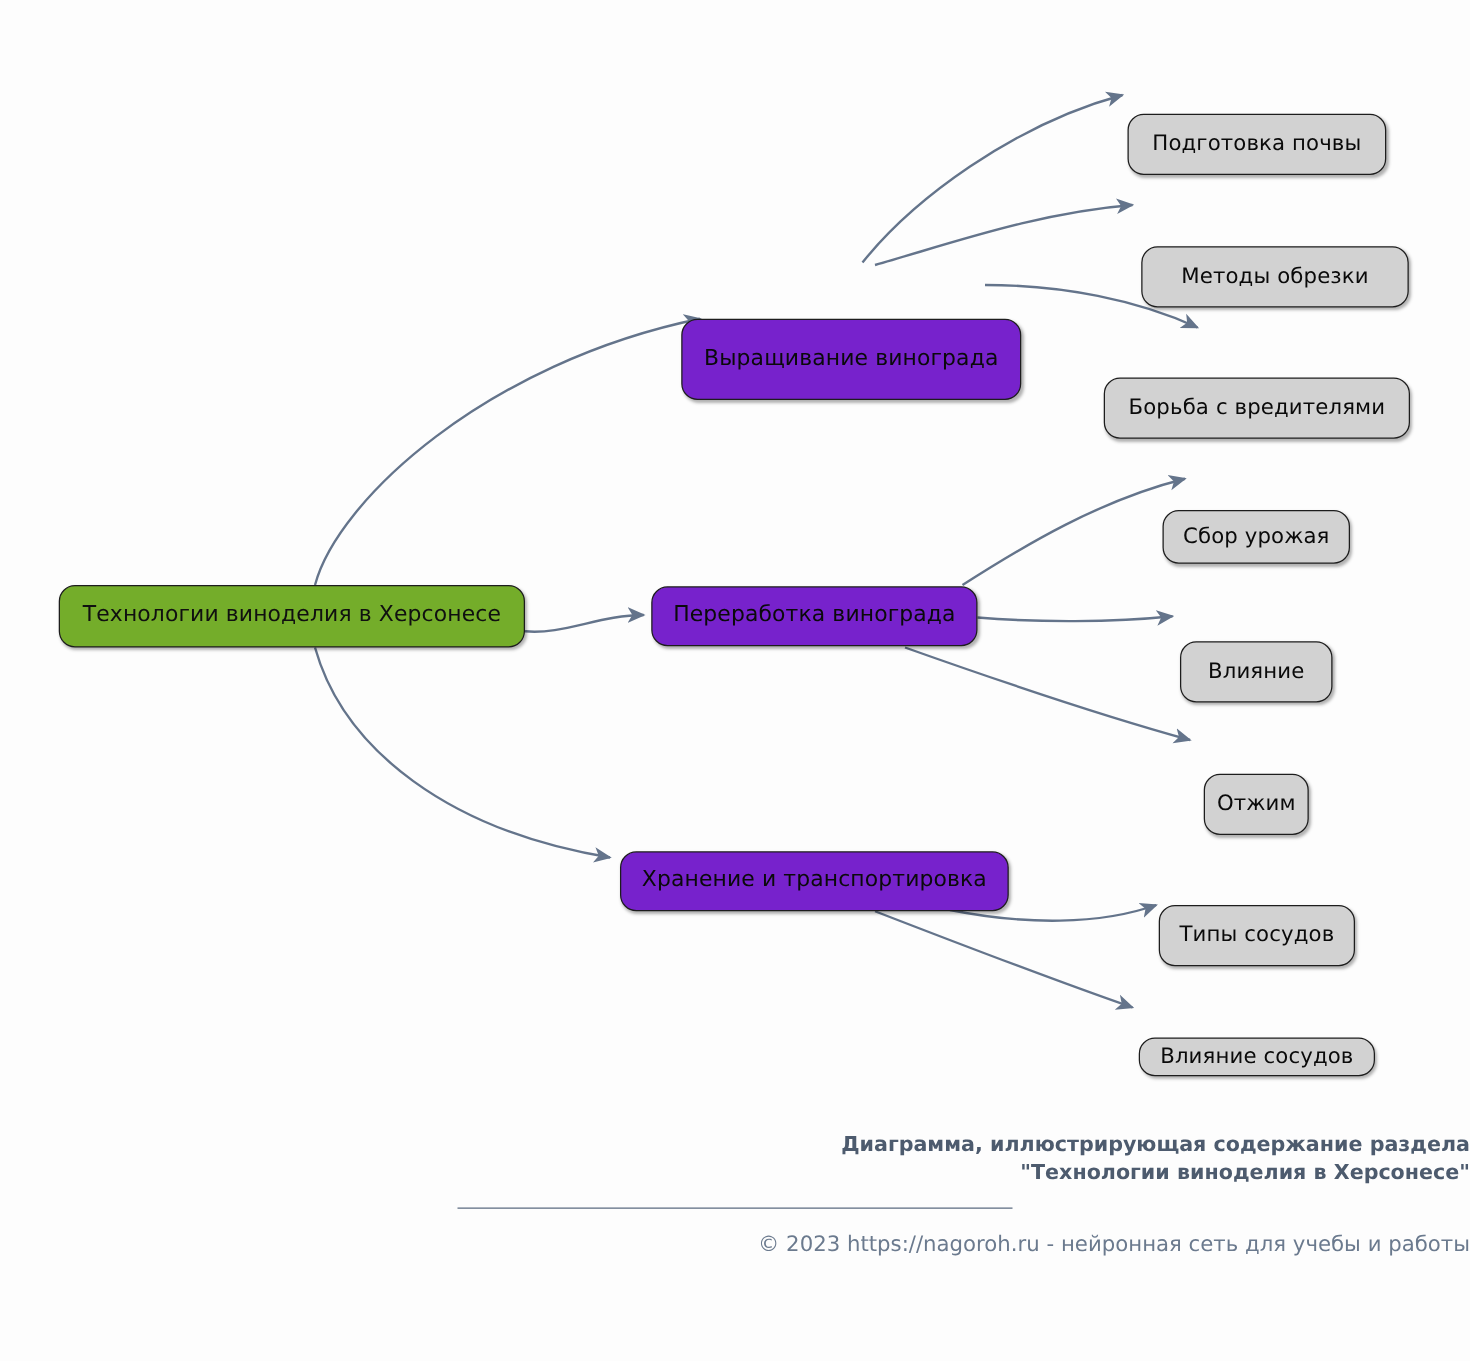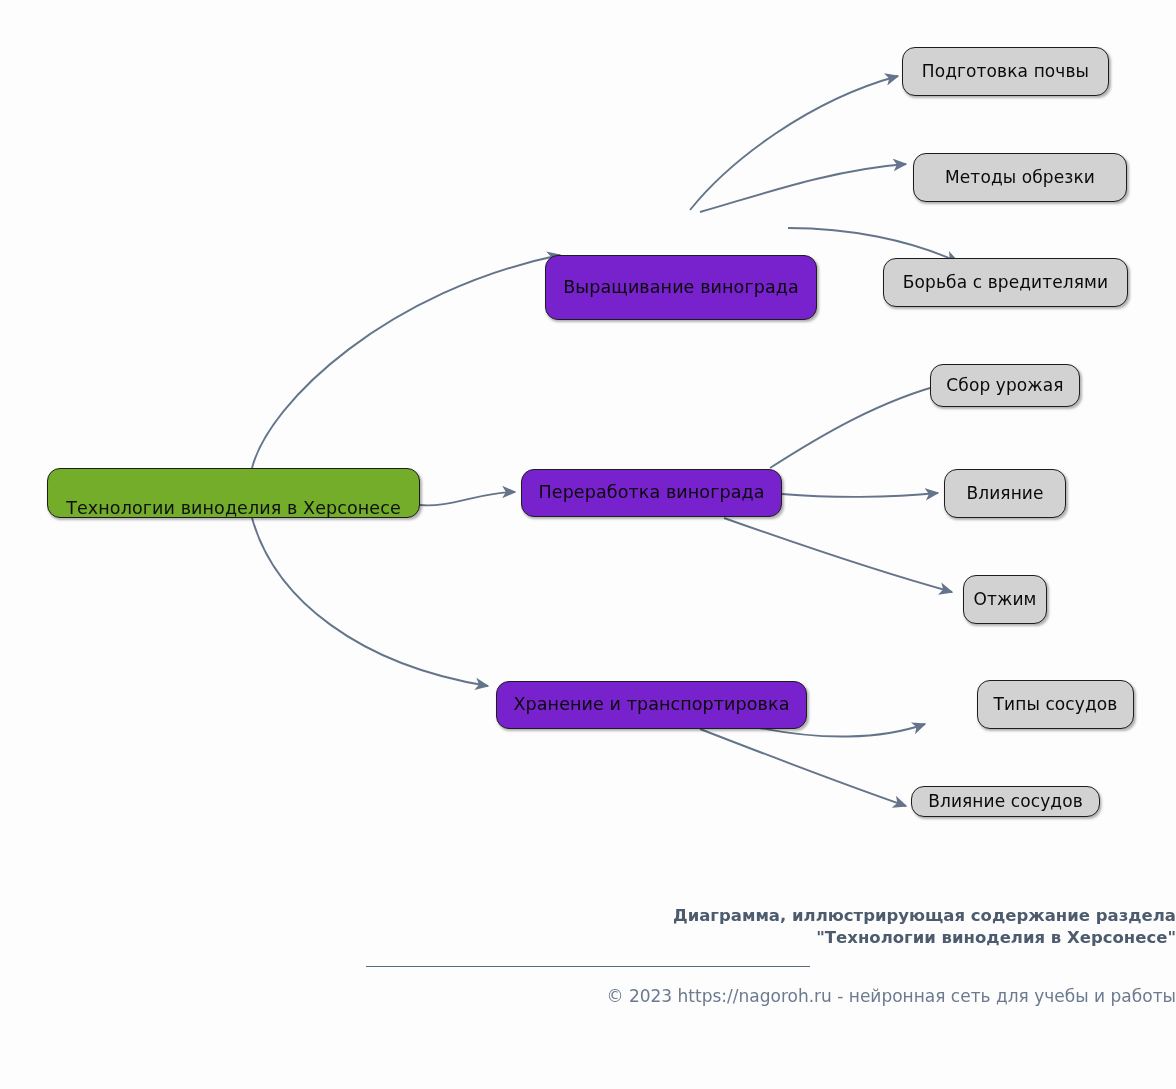--- a/index.html
+++ b/index.html
@@ -51,20 +51,21 @@
   }
   .node.branch {
     background: #7722cc;
     color: #0a0a0a;
     font-size: 17.5px;
   }
   .node.leaf {
     background: #d2d2d2;
     color: #0a0a0a;
     font-size: 17px;
+    margin-top: 44px;
   }
   #footer {
     position: absolute;
     left: 0;
     width: 1176px;
     top: 905px;
     text-align: right;
   }
   .caption {
     color: #4d5b6e;
@@ -111,21 +112,21 @@
 
       <path d="M 770,468 C 820,436 880,400 948,383"></path>
       <path d="M 782,494 C 830,498 890,498 938,493"></path>
       <path d="M 724,518 C 800,545 890,575 952,592"></path>
 
       <path d="M 760,728 C 820,740 880,740 925,724"></path>
       <path d="M 700,729 C 780,760 860,790 906,806"></path>
     </g>
   </svg>
 
-  <div class="node root" style="left:47px; top:468px; width:373px; height:50px;align-items:flex-end;">
+  <div class="node root" style="left:47px; top:468px; width:373px; height:50px;">
     <span class="node-label">Технологии виноделия в Херсонесе</span>
   </div>
 
   <div class="node branch" style="left:545px; top:207px; width:272px; height:65px;margin-top:48px;">
     <span class="node-label">Выращивание винограда</span>
   </div>
 
   <div class="node branch" style="left:521px; top:469px; width:261px; height:48px;">
     <span class="node-label">Переработка винограда</span>
   </div>
@@ -151,21 +152,21 @@
   </div>
 
   <div class="node leaf" style="left:944px; top:469px; width:122px; height:49px;">
     <span class="node-label">Влияние</span>
   </div>
 
   <div class="node leaf" style="left:963px; top:575px; width:84px; height:49px;">
     <span class="node-label">Отжим</span>
   </div>
 
-  <div class="node leaf" style="left:977px; top:680px; width:157px; height:49px;">
+  <div class="node leaf" style="left:927px; top:680px; width:157px; height:49px;">
     <span class="node-label">Типы сосудов</span>
   </div>
 
   <div class="node leaf" style="left:911px; top:786px; width:189px; height:31px;">
     <span class="node-label">Влияние сосудов</span>
   </div>
 
   <div id="footer">
     <p class="caption">
       <span>Диаграмма, иллюстрирующая содержание раздела</span>

